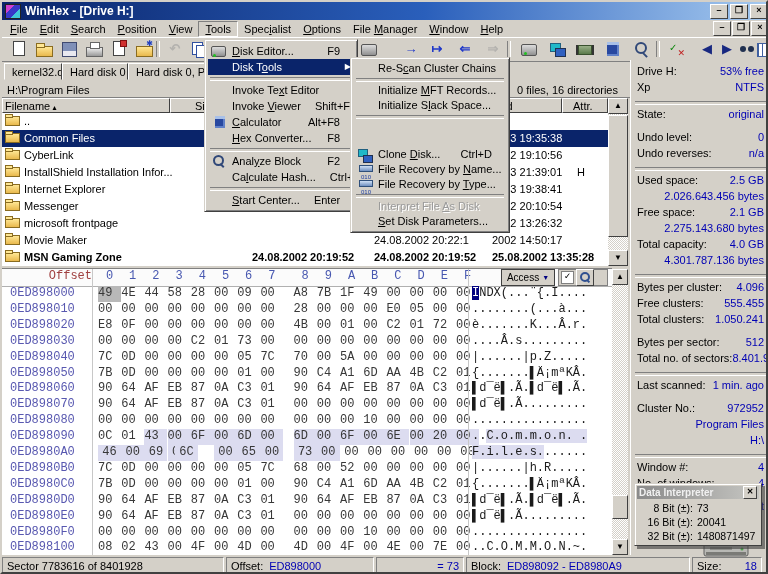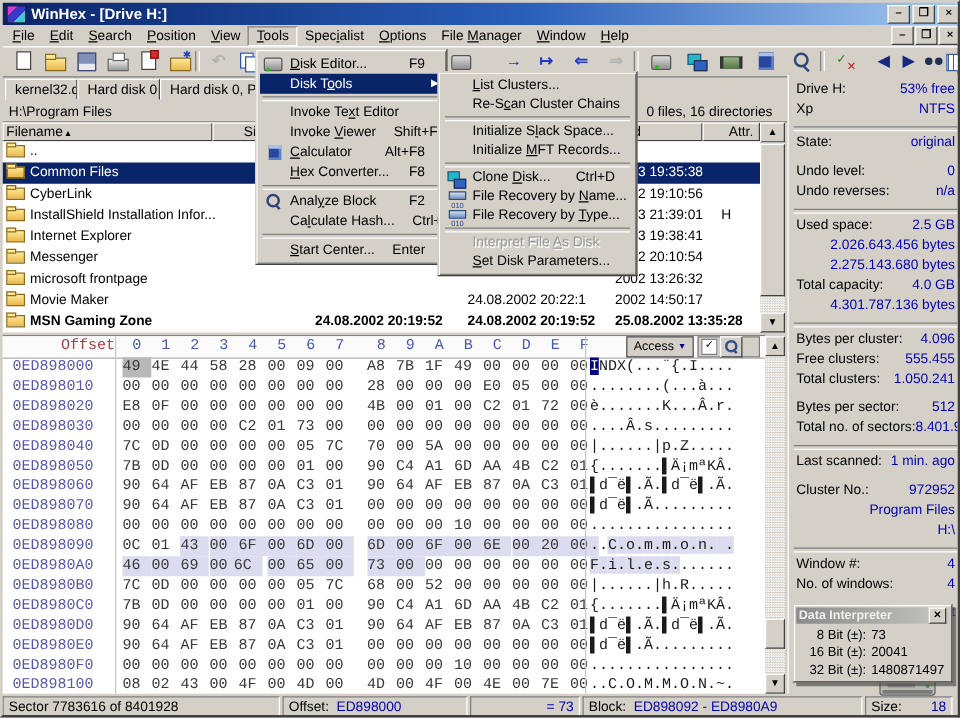--- a/index.html
+++ b/index.html
@@ -277,21 +277,21 @@
   <div class="pathbar">
     <span>H:\Program Files</span>
     <span>0 files, 16 directories</span>
   </div>
   <div class="colheader" id="colheader">
       <span class="colseg" style="left: 0px; width: 168px; padding-left: 2px;">Filename<span class="sort"> ▴</span></span>
       <span class="colseg" style="left: 168px; width: 82px; padding-left: 24px;">Size</span>
       <span class="colseg" style="left: 250px; width: 116px; padding-left: 2px;"></span>
       <span class="colseg" style="left: 366px; width: 94px; padding-left: 2px;"></span>
       <span class="colseg" style="left: 460px; width: 100px; padding-left: 2px;">Accessed</span>
-      <span class="colseg" style="left: 560px; width: 46px; padding-left: 20px;">Attr.</span>
+      <span class="colseg" style="left: 560px; width: 46px; padding-left: 10px;">Attr.</span>
     </div>
   <div class="filelist" id="filelist">
       <div class="frow" style="top: 0px;">
         <span class="folder"></span>
         <span class="fname">..</span>
       </div>
       <div class="frow selected" style="top: 17px;">
         <span class="folder"></span>
         <span class="fname">Common Files</span>
         <span class="fdate" style="left: 490px;">2003 19:35:38</span>
@@ -566,27 +566,27 @@
           <span class="hbyte hsel" style="left: 291.6px;">6D</span>
           <span class="hbyte hsel" style="left: 314.8px;">00</span>
           <span class="hbyte hsel" style="left: 338px;">6F</span>
           <span class="hbyte hsel" style="left: 361.2px;">00</span>
           <span class="hbyte hsel" style="left: 384.4px;">6E</span>
           <span class="hbyte hsel" style="left: 407.6px;">00</span>
           <span class="hbyte hsel" style="left: 430.8px;">20</span>
           <span class="hbyte hsel" style="left: 454px;">00</span>
           <span class="hascii"><span>.</span><span>.</span><span class="hsel">C</span><span class="hsel">.</span><span class="hsel">o</span><span class="hsel">.</span><span class="hsel">m</span><span class="hsel">.</span><span class="hsel">m</span><span class="hsel">.</span><span class="hsel">o</span><span class="hsel">.</span><span class="hsel">n</span><span class="hsel">.</span><span class="hsel"> </span><span class="hsel">.</span></span>
         </div>
-        <div class="hexline" style="top: 176px;">
+        <div class="hexline" style="top: 176px; text-align: center;">
           <span class="hoff">0ED8980A0</span>
           <span class="hbyte hsel" style="left: 96px;">46</span>
           <span class="hbyte hsel" style="left: 119.2px;">00</span>
           <span class="hbyte hsel" style="left: 142.4px;">69</span>
           <span class="hbyte hsel" style="left: 165.6px;">00</span>
-          <span class="hbyte hsel" style="left: 185px;">6C</span>
+          <span class="hbyte hsel" style="left: 173px;">6C</span>
           <span class="hbyte hsel" style="left: 212px;">00</span>
           <span class="hbyte hsel" style="left: 235.2px;">65</span>
           <span class="hbyte hsel" style="left: 258.4px;">00</span>
           <span class="hbyte hsel" style="left: 291.6px;">73</span>
           <span class="hbyte hsel" style="left: 314.8px;">00</span>
           <span class="hbyte" style="left: 338px;">00</span>
           <span class="hbyte" style="left: 361.2px;">00</span>
           <span class="hbyte" style="left: 384.4px;">00</span>
           <span class="hbyte" style="left: 407.6px;">00</span>
           <span class="hbyte" style="left: 430.8px;">00</span>
@@ -751,20 +751,24 @@
       <div class="psep"></div>
       <div class="prow">
         <span class="p-lab">Used space:</span>
         <span class="p-val">2.5 GB</span>
       </div>
       <div class="prow">
         <span class="p-lab"></span>
         <span class="p-val">2.026.643.456 bytes</span>
       </div>
       <div class="prow">
+        <span class="p-lab">Free space:</span>
+        <span class="p-val">2.1 GB</span>
+      </div>
+      <div class="prow">
         <span class="p-lab"></span>
         <span class="p-val">2.275.143.680 bytes</span>
       </div>
       <div class="prow">
         <span class="p-lab">Total capacity:</span>
         <span class="p-val">4.0 GB</span>
       </div>
       <div class="prow">
         <span class="p-lab"></span>
         <span class="p-val">4.301.787.136 bytes</span>
@@ -894,34 +898,31 @@
       </div>
       <div class="menu-sep"></div>
       <div class="menu-item" style="height: 16px; line-height: 16px;">
         <span class="mlabel"><u>S</u>tart Center...</span>
         <span class="mshort">Enter</span>
       </div>
     </div>
 
   <div class="menu" id="disktoolsmenu" style="left:348px;top:55px;width:152px;">
       <div class="menu-item" style="height: 15px; line-height: 15px;">
-        <span class="mlabel"><u>L</u>ist Clusters...</span>
-      </div>
-      <div class="menu-item" style="height: 15px; line-height: 15px;">
         <span class="mlabel">Re-S<u>c</u>an Cluster Chains</span>
       </div>
       <div class="menu-sep"></div>
       <div class="menu-item" style="height: 15px; line-height: 15px;">
+        <span class="mlabel">Initialize <u>M</u>FT Records...</span>
+      </div>
+      <div class="menu-item" style="height: 15px; line-height: 15px;">
         <span class="mlabel">Initialize S<u>l</u>ack Space...</span>
       </div>
-      <div class="menu-item" style="height: 15px; line-height: 15px;">
-        <span class="mlabel">Initialize <u>M</u>FT Records...</span>
-      </div>
       <div class="menu-sep"></div>
-      <div class="menu-item" style="height: 15px; line-height: 15px;">
+      <div class="menu-item" style="height: 15px; line-height: 15px; margin-top: 27px;">
         <span class="micon mi-clone"></span>
         <span class="mlabel">Clone <u>D</u>isk...</span>
         <span class="mshort">Ctrl+D</span>
       </div>
       <div class="menu-item" style="height: 15px; line-height: 15px;">
         <span class="micon mi-recovery"></span>
         <span class="mlabel">File Recovery by <u>N</u>ame...</span>
       </div>
       <div class="menu-item" style="height: 15px; line-height: 15px;">
         <span class="micon mi-recovery"></span>

